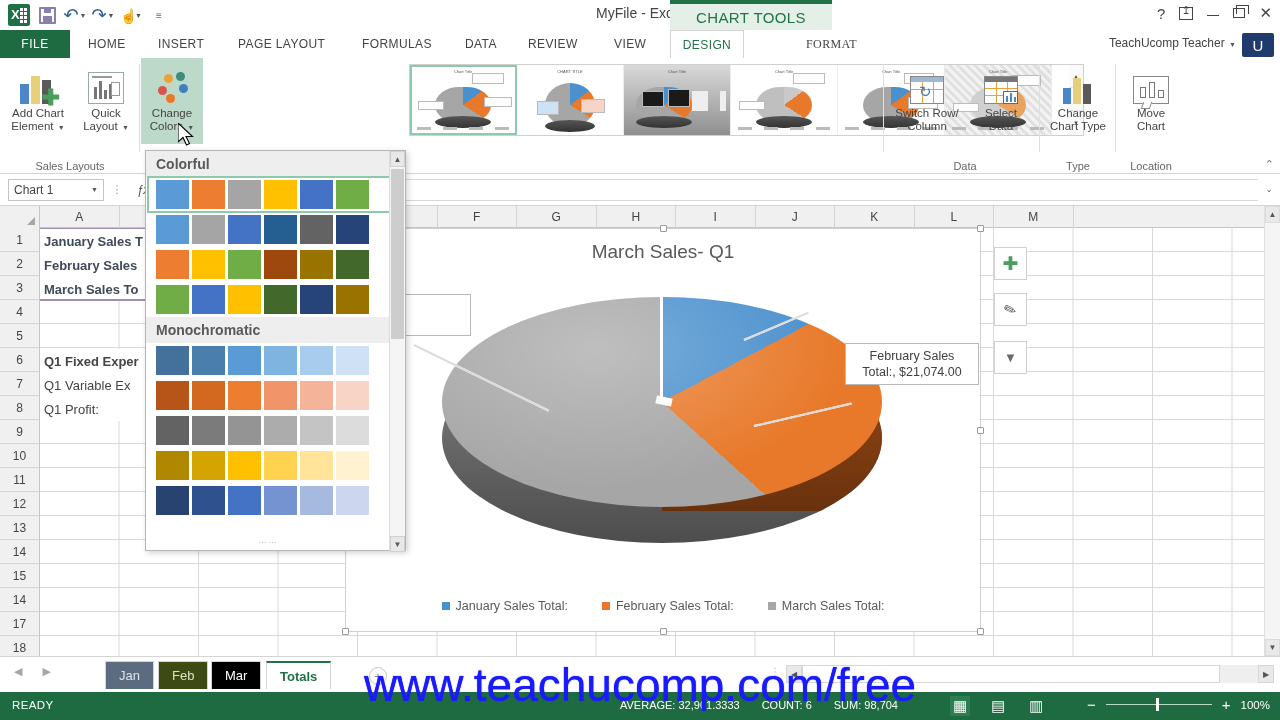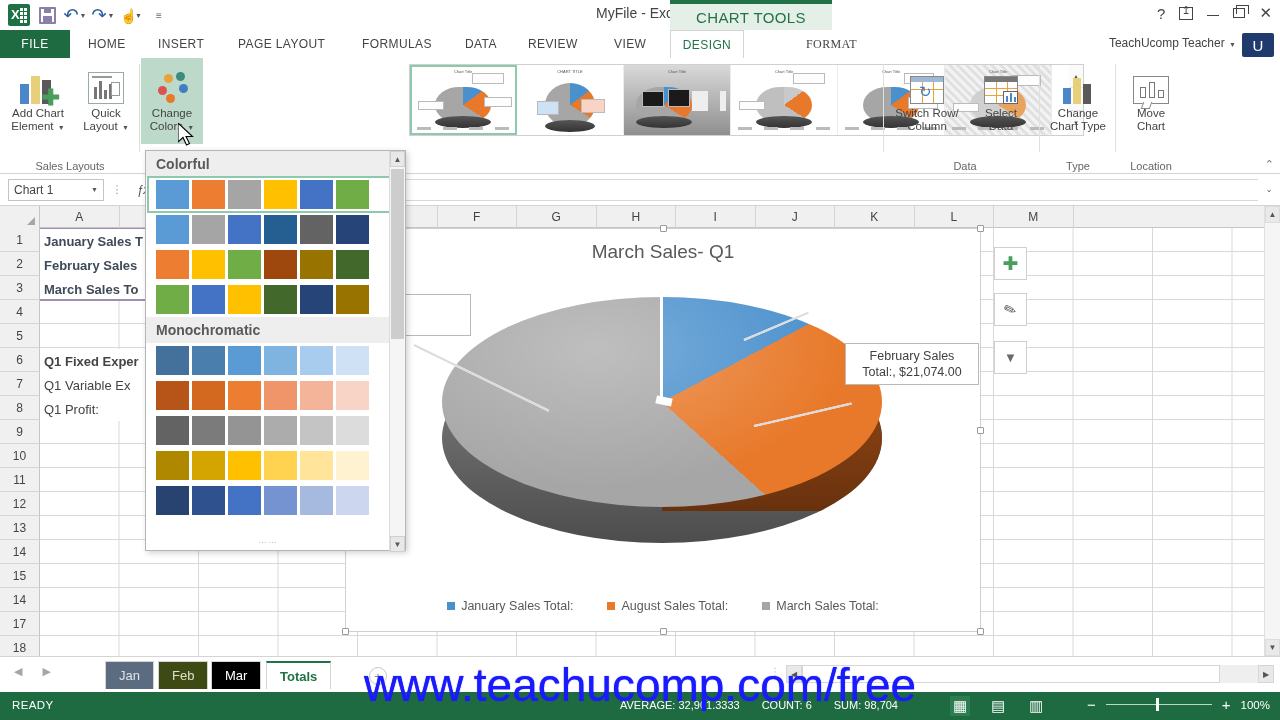--- a/index.html
+++ b/index.html
@@ -538,21 +538,21 @@
   <div class="leader" style="left:408px; top:196px; width:100px; height:2px; transform:rotate(-13deg); transform-origin:left center;"></div>
   <div class="leader" style="left:68px; top:115px; width:150px; height:2px; transform:rotate(26deg); transform-origin:left center;"></div>
 
   <div id="legend">
     <span class="lgi">
       <span class="lgsw" style="background:#4a90cd;"></span>
       <span>January Sales Total:</span>
     </span>
     <span class="lgi">
       <span class="lgsw" style="background:#e8792a;"></span>
-      <span>August Sales Total:</span>
+      <span>February Sales Total:</span>
     </span>
     <span class="lgi">
       <span class="lgsw" style="background:#a6a6a6;"></span>
       <span>March Sales Total:</span>
     </span>
   </div>
 
   <div class="handle" style="left:-4px; top:-4px;"></div>
   <div class="handle" style="left:314px; top:-4px;"></div>
   <div class="handle" style="right:-4px; top:-4px;"></div>

